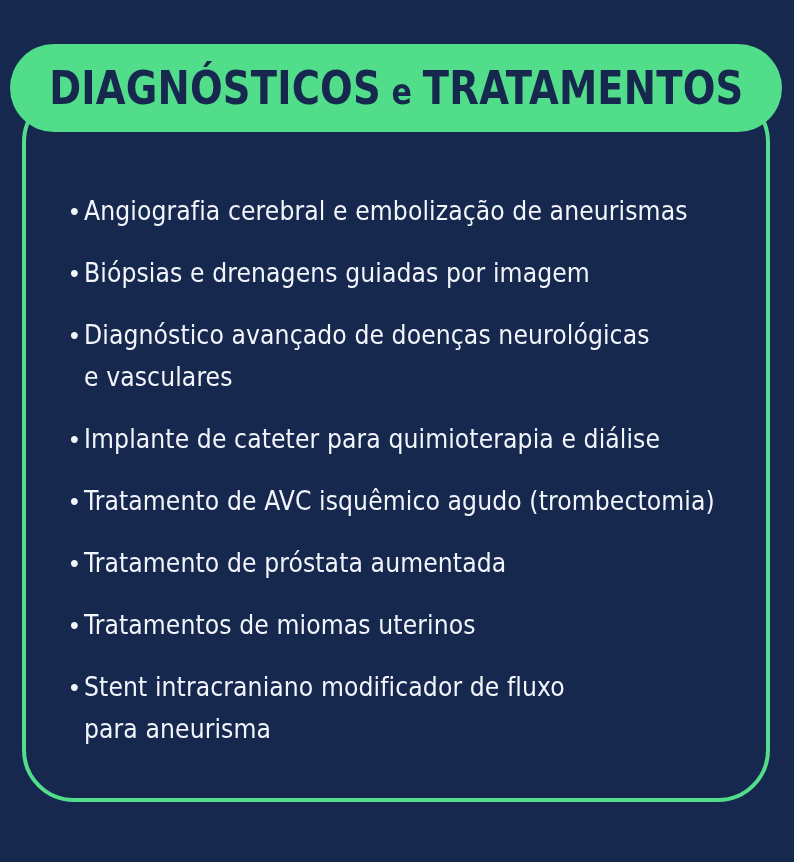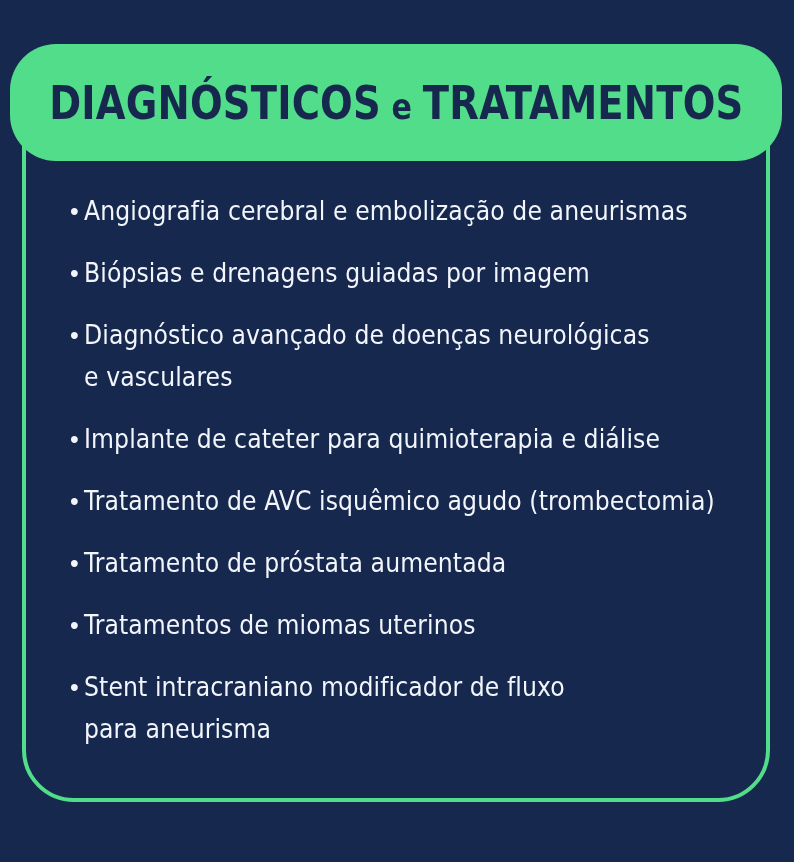--- a/index.html
+++ b/index.html
@@ -27,21 +27,21 @@
     border-radius: 52px;
     background: transparent;
   }
 
   
   #header-pill {
     position: absolute;
     left: 10px;
     top: 44px;
     width: 772px;
-    height: 117px;
+    height: 88px;
     background: #52dd8a;
     border-radius: 46px;
     display: flex;
     align-items: center;
     justify-content: center;
     z-index: 3;
   }
   #header-title {
     color: #17284e;
     font-family: "Liberation Sans Narrow", "DejaVu Sans Condensed", "Liberation Sans", sans-serif;

